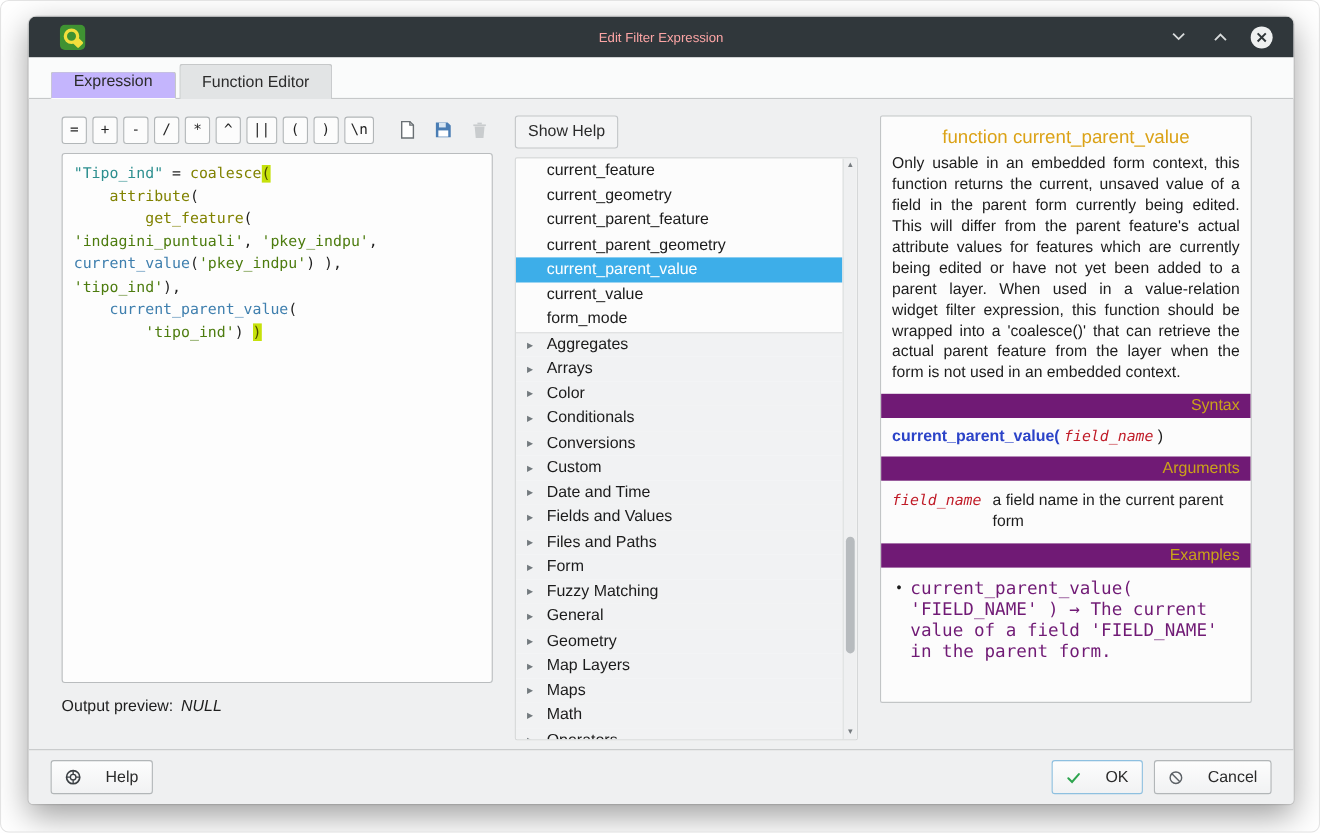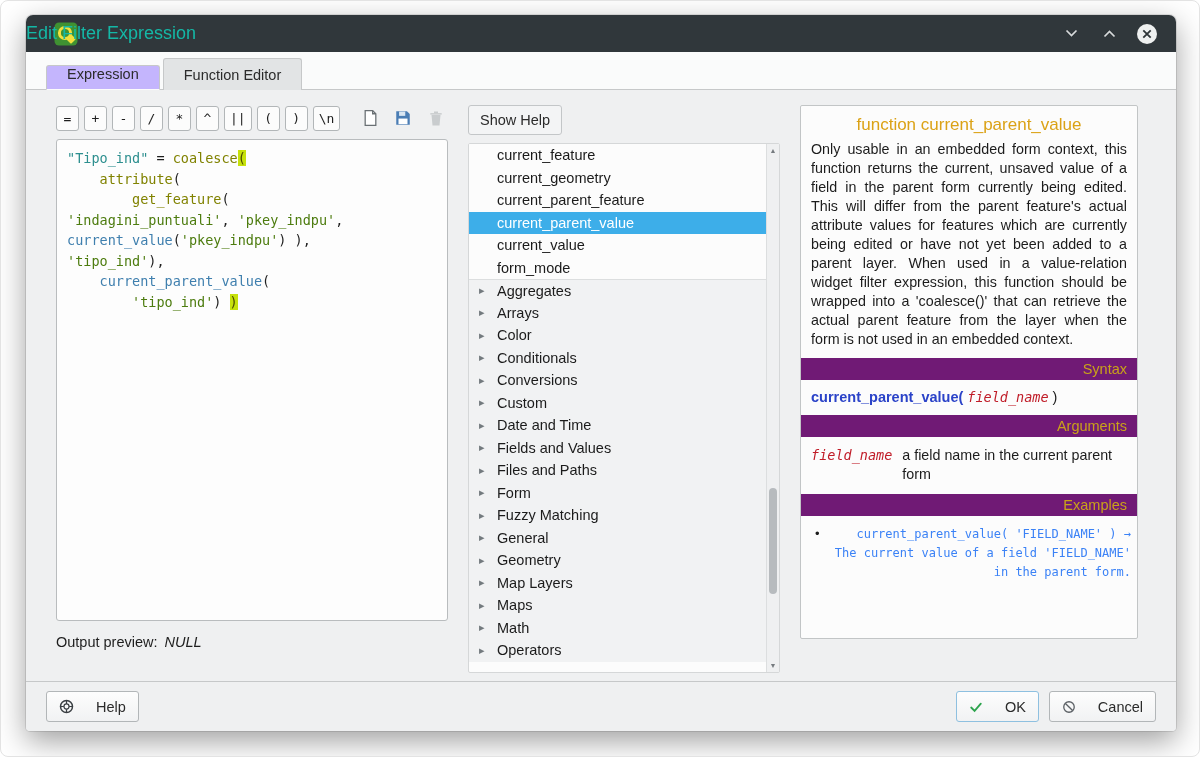--- a/index.html
+++ b/index.html
@@ -6,21 +6,21 @@
   html,body { width:1200px; height:757px; background:#ffffff; font-family:"Liberation Sans",sans-serif; }
   .page { position:relative; width:1200px; height:757px; overflow:hidden; background:#ffffff; border:1px solid #e3e3e3; border-radius:8px; }
 
   .dialog { position:absolute; left:25px; top:14px; width:1150px; height:716px; background:#eff0f1;
             border-radius:7px 7px 4px 4px; box-shadow:0 10px 30px rgba(0,0,0,.38), 0 0 0 1px rgba(0,0,0,.10);
             display:flex; flex-direction:column; overflow:hidden; }
 
   
   .titlebar { height:37px; background:#30373b; display:flex; align-items:center; padding:0 14px; position:relative; flex:0 0 auto; }
   .app-icon { width:24px; height:24px; margin-left:14px; flex:0 0 auto; }
-  .title { position:absolute; left:0; right:0; color:#14b8a6; font-size:18px; }
+  .title { position:absolute; left:0; right:0; text-align:center; color:#fca5a5; font-size:12px; }
   .win-controls { margin-left:auto; display:flex; align-items:center; gap:16px; z-index:2; padding-right:4px; }
   .win-btn { width:22px; height:22px; display:flex; align-items:center; justify-content:center; cursor:pointer; background:transparent; border:none; }
 
   
   .tabstrip { height:38px; background:#fafbfb; display:flex; align-items:flex-end; padding-left:20px; border-bottom:1px solid #c6c8c9; flex:0 0 auto; }
   .tab { padding:8px 20px 7px; font-size:14.5px; color:#2b2b2b; border:1px solid #c6c8c9; border-bottom:none;
          background:#e2e4e5; margin-right:3px; border-radius:3px 3px 0 0; margin-bottom:-1px; }
   .tab.active { background:#c4b5fd; border-bottom:1px solid #fcfcfc; padding-top:0; }
 
   
@@ -76,21 +76,21 @@
   .help-desc { padding:0 10px 9px; line-height:19px; text-align:justify; }
   .help-section { background:#701a75; color:#c9a21a; text-align:right; padding:3px 10px; font-size:14.5px; }
   .help-syntax { padding:9px 10px 10px; font-size:14.5px; }
   .syn-fn { color:#2b43c8; font-weight:bold; }
   .syn-arg { font-family:"DejaVu Sans Mono",monospace; font-style:italic; color:#c01c28; margin:0 4px; font-size:13.5px; }
   .help-args { padding:9px 10px 10px; display:flex; gap:10px; align-items:flex-start; }
   .arg-name { font-family:"DejaVu Sans Mono",monospace; font-style:italic; color:#c01c28; white-space:nowrap; font-size:13.5px; padding-top:1px; }
   .arg-desc { line-height:19px; }
   .help-examples { padding:9px 6px 6px 14px; display:flex; gap:8px; }
   .bullet { font-size:13px; padding-top:1px; }
-  .example-text { font-family:"DejaVu Sans Mono",monospace; font-size:12px; line-height:19px; color:#3b82f6;text-align:right; }
+  .example-text { font-family:"DejaVu Sans Mono",monospace; font-size:16px; line-height:19px; color:#701a75; }
 
   
   .footer { flex:0 0 auto; height:50px; border-top:1px solid #c6c8c9; display:flex; align-items:center; padding:0 20px; gap:10px; background:#eff0f1; }
   .btn { height:31px; display:inline-flex; align-items:center; gap:22px; padding:0 12px; border:1px solid #b2b6b8; border-radius:3px;
          background:linear-gradient(#fdfdfd,#f1f2f3); font-size:14.5px; color:#2b2b2b; font-family:inherit; }
   .btn.ok { border-color:#8ec0e0; }
   .spacer { flex:1; }
 </style>
 </head>
 <body>
@@ -194,20 +194,23 @@
           <div class="function-list" id="function-list">
               <div class="list-row leaf">
                 <span class="row-label">current_feature</span>
               </div>
               <div class="list-row leaf">
                 <span class="row-label">current_geometry</span>
               </div>
               <div class="list-row leaf">
                 <span class="row-label">current_parent_feature</span>
               </div>
+              <div class="list-row leaf">
+                <span class="row-label">current_parent_geometry</span>
+              </div>
               <div class="list-row leaf selected">
                 <span class="row-label">current_parent_value</span>
               </div>
               <div class="list-row leaf">
                 <span class="row-label">current_value</span>
               </div>
               <div class="list-row leaf">
                 <span class="row-label">form_mode</span>
               </div>
               <div class="list-row group first-group">

